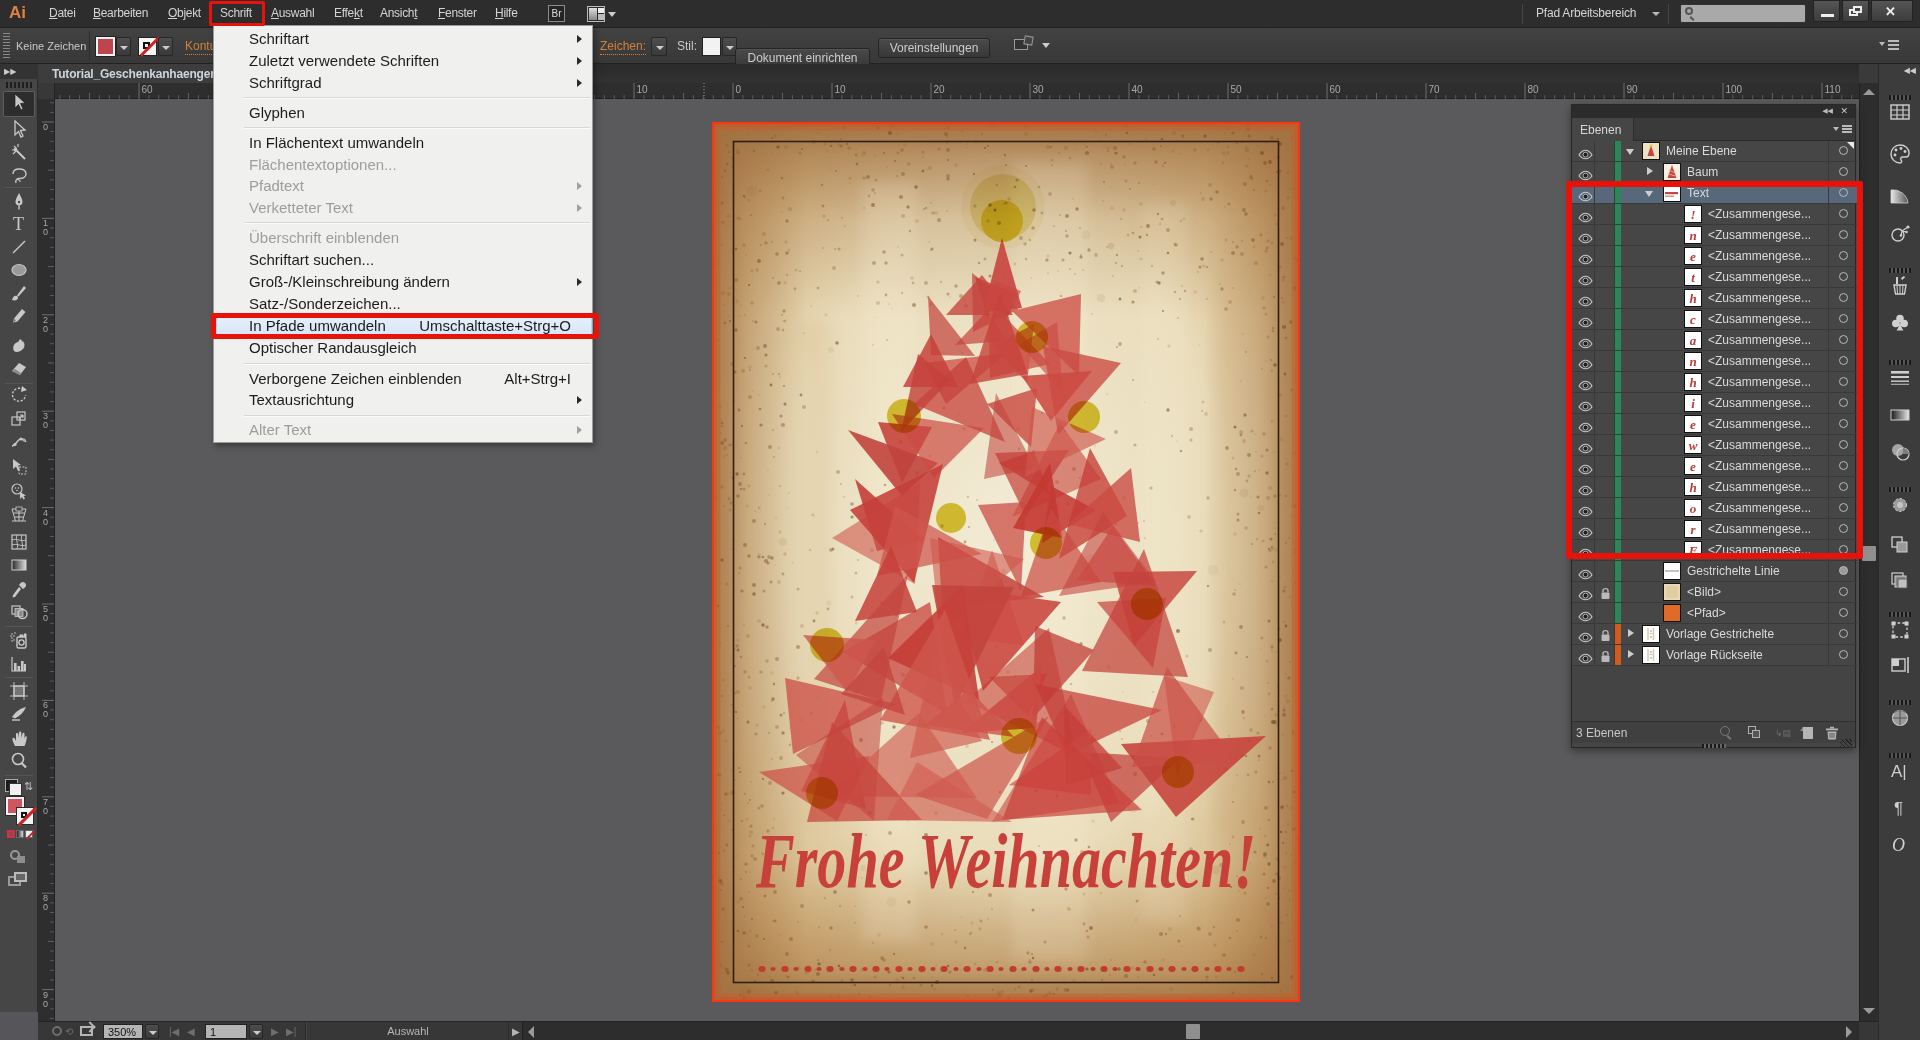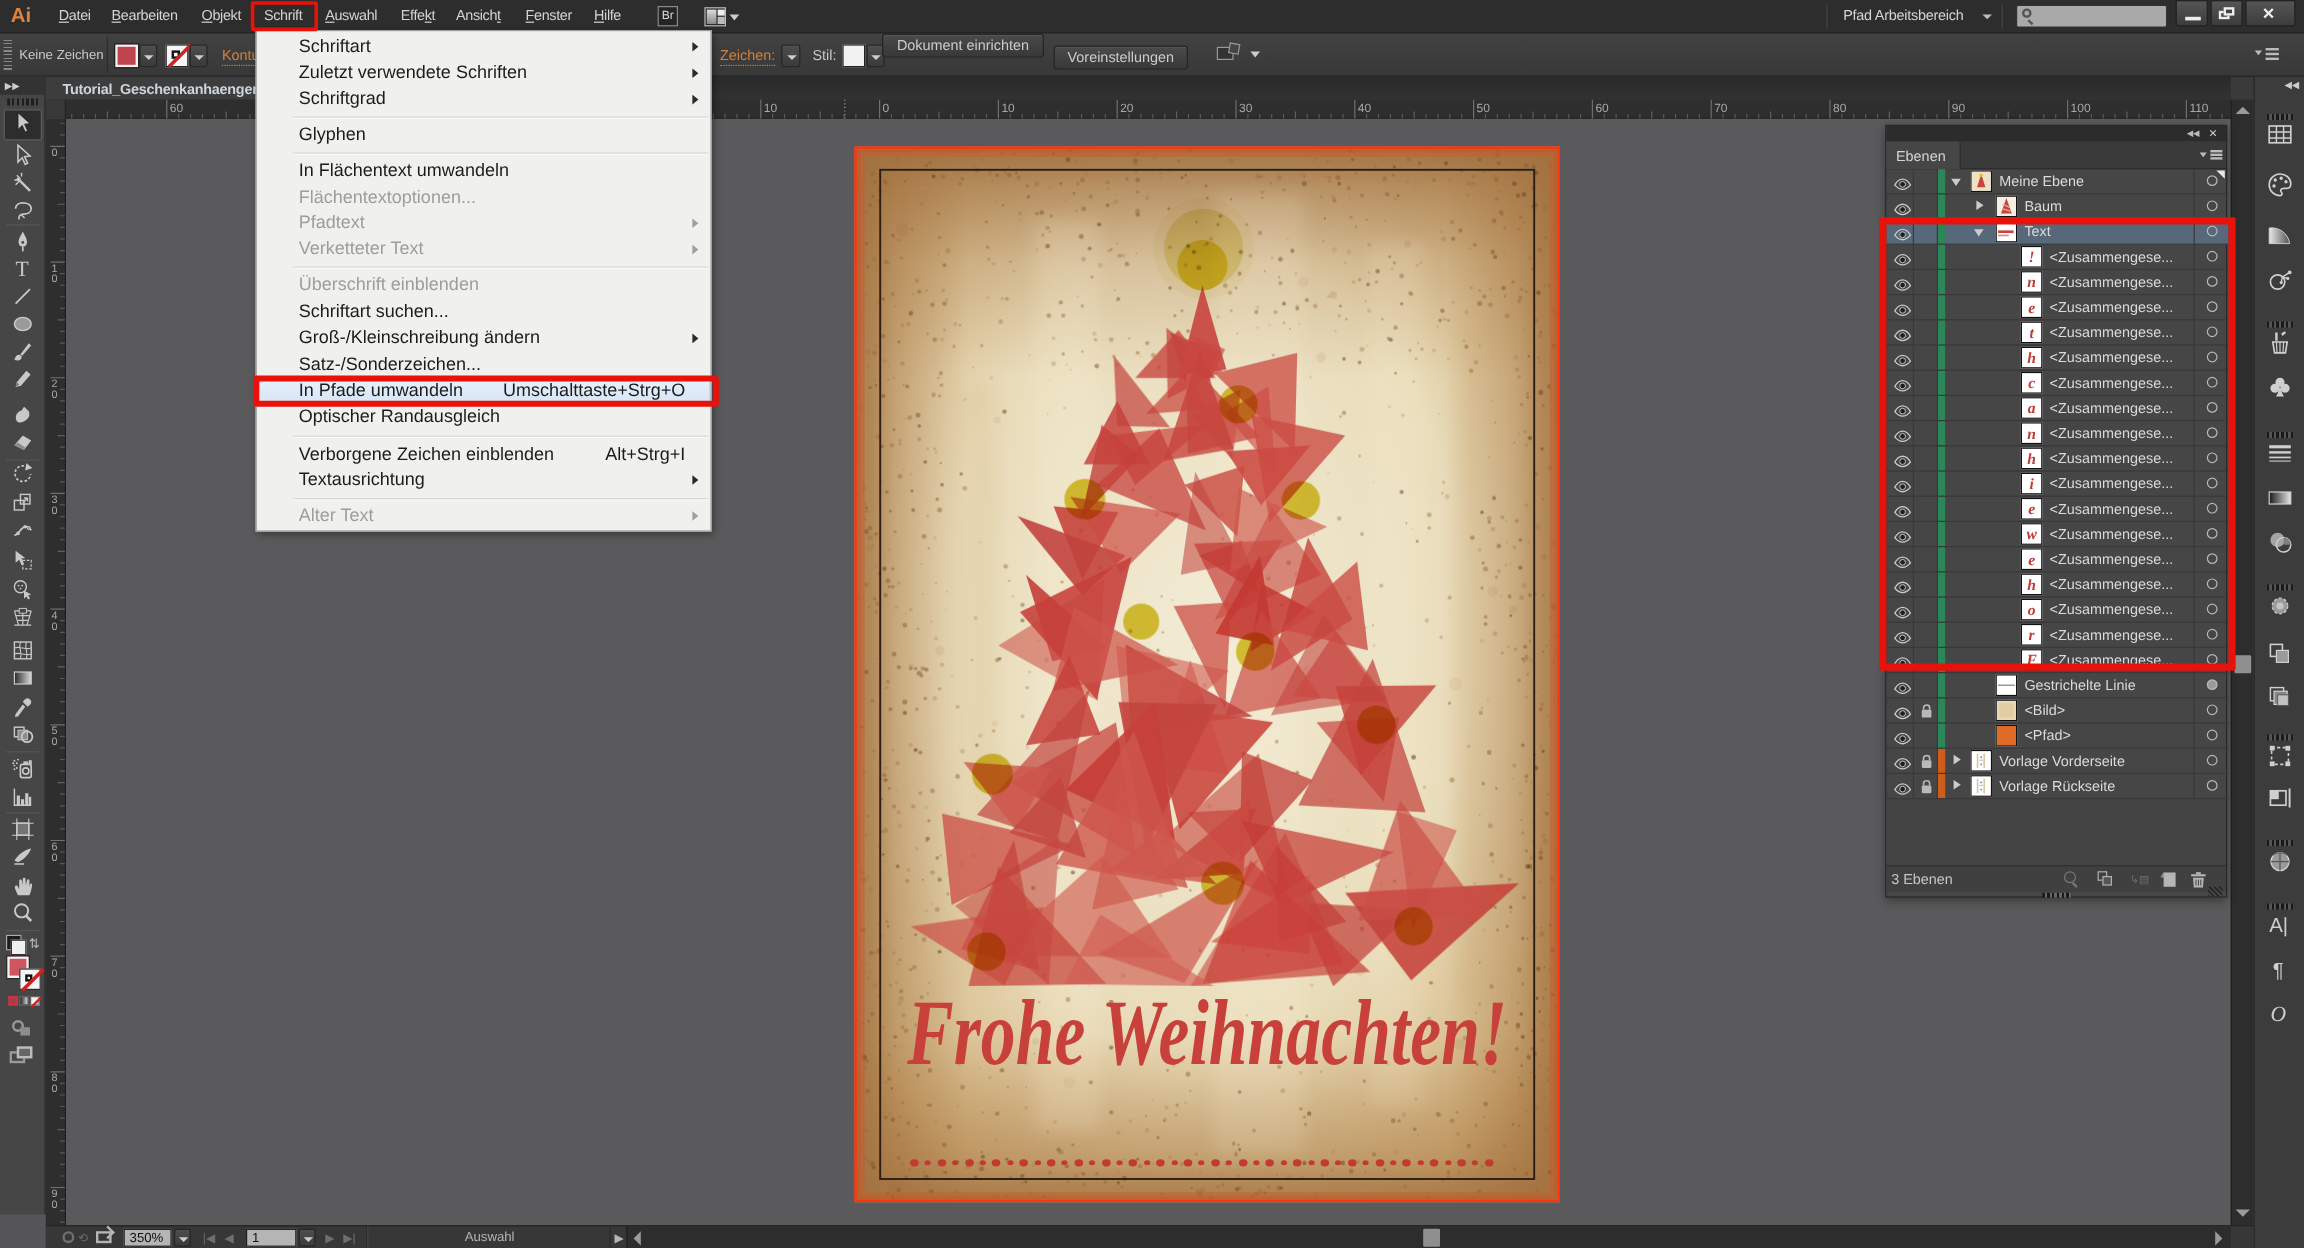--- a/index.html
+++ b/index.html
@@ -84,21 +84,21 @@
       <div class="abs orng dotted-u" style="left:185px;top:11px;font-size:12px">Kontur:</div>
       <div class="abs orng dotted-u" style="left:600px;top:11px;font-size:12px">Zeichen:</div>
       <div class="abs ddbtn" style="left:651px;top:9px;width:16px;height:19px">
         <div class="abs" style="left:4px;top:8px;width:0;height:0;border-top:4px solid #ccc;border-left:4px solid transparent;border-right:4px solid transparent"></div>
       </div>
       <div class="abs" style="left:677px;top:11px;font-size:12px;color:#c9c9c9">Stil:</div>
       <div class="abs" style="left:702px;top:9px;width:19px;height:19px;background:#f2f2f2;border:1px solid #222"></div>
       <div class="abs ddbtn" style="left:722px;top:9px;width:15px;height:19px">
         <div class="abs" style="left:3px;top:8px;width:0;height:0;border-top:4px solid #ccc;border-left:4px solid transparent;border-right:4px solid transparent"></div>
       </div>
-      <div class="abs btn" style="left:735px;top:0;width:135px;height:20px;line-height:19px">Dokument einrichten</div>
+      <div class="abs btn" style="left:735px;top:20px;width:135px;height:20px;line-height:19px">Dokument einrichten</div>
       <div class="abs btn" style="left:878px;top:10px;width:112px;height:20px;line-height:19px">Voreinstellungen</div>
       <div class="abs" style="left:1014px;top:11px;width:14px;height:11px;border:1px solid #999;background:#333"></div>
       <div class="abs" style="left:1024px;top:8px;width:9px;height:9px;border:1px solid #999;background:#444;transform:rotate(10deg)"></div>
       <div class="abs" style="left:1042px;top:15px;width:0;height:0;border-top:5px solid #ccc;border-left:4px solid transparent;border-right:4px solid transparent"></div>
       <div class="abs" style="left:1879px;top:14px;width:0;height:0;border-top:4px solid #bbb;border-left:3px solid transparent;border-right:3px solid transparent"></div>
       <div class="abs" style="left:1888px;top:12px;width:11px;height:2px;background:#bbb"></div>
       <div class="abs" style="left:1888px;top:16px;width:11px;height:2px;background:#bbb"></div>
       <div class="abs" style="left:1888px;top:20px;width:11px;height:2px;background:#bbb"></div>
     </div>
     <div class="abs" style="left:38px;top:64px;width:1821px;height:19px;background:linear-gradient(#2a2a2a,#323232)">
@@ -2735,21 +2735,21 @@
         <div class="abs" style="left:42px;top:0;width:1px;height:21px;background:#393939"></div>
         <div class="abs" style="left:43px;top:0;width:6px;height:21px;background:#cf5c1d"></div>
         <div class="abs" style="left:56px;top:5px;width:0;height:0;border-left:6px solid #ccc;border-top:4.5px solid transparent;border-bottom:4.5px solid transparent"></div>
         <div class="thumb" style="left:70px"><svg width="16" height="16">
             <rect width="16" height="16" fill="#fff"></rect>
             <path d="M5 2 L5 14 M10.5 2 L10.5 14" stroke="#d8c9a8" stroke-width="1.4"></path>
             <circle cx="8" cy="5" r="0.8" fill="#888"></circle>
             <circle cx="8" cy="11" r="0.8" fill="#888"></circle>
             <path d="M6.5 7.5 l3 0" stroke="#aaa" stroke-width="0.7"></path>
           </svg></div>
-        <div class="lbl" style="left:94px">Vorlage Vorderseite</div>
+        <div class="lbl" style="left:94px">Vorlage Gestrichelte</div>
         <div class="abs" style="left:256px;top:0;width:1px;height:21px;background:#393939"></div>
         <div class="tgt"></div>
       </div>
       <div class="lsep" style="top:539px;z-index:5"></div>
       <div class="lrow" style="top:540px;background:transparent">
         <div class="eye"><svg width="15" height="11" viewBox="0 0 15 11">
             <path d="M1 6 C3 2.5 5.5 1.2 7.5 1.2 C9.5 1.2 12 2.5 14 6 C12 8.5 9.5 9.8 7.5 9.8 C5.5 9.8 3 8.5 1 6 Z" fill="none" stroke="#c9c9c9" stroke-width="1.1"></path>
             <circle cx="7.5" cy="5.6" r="2.4" fill="#1e1e1e" stroke="#c9c9c9" stroke-width="0.8"></circle>
           </svg></div>
         <div class="abs" style="left:22px;top:0;width:1px;height:21px;background:#393939"></div>

